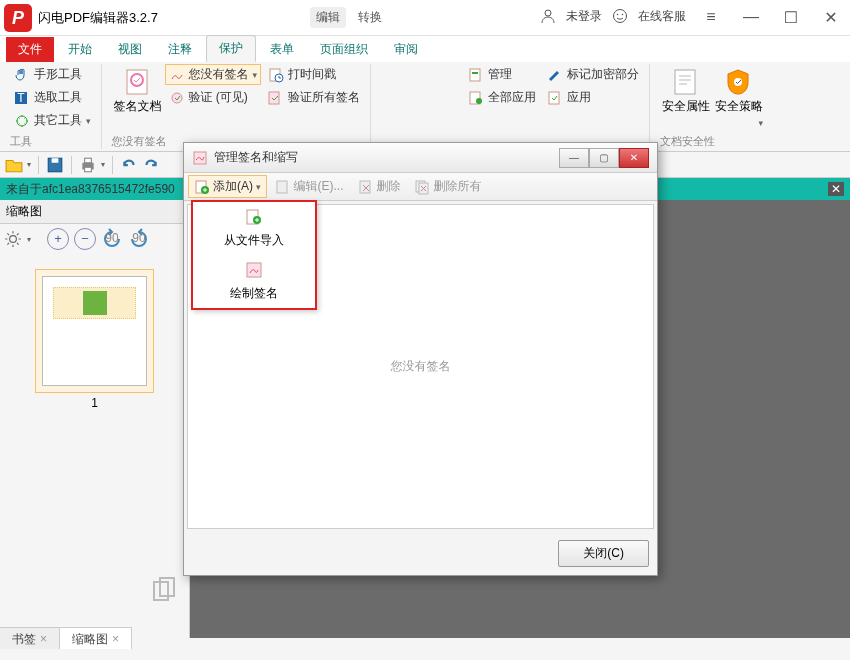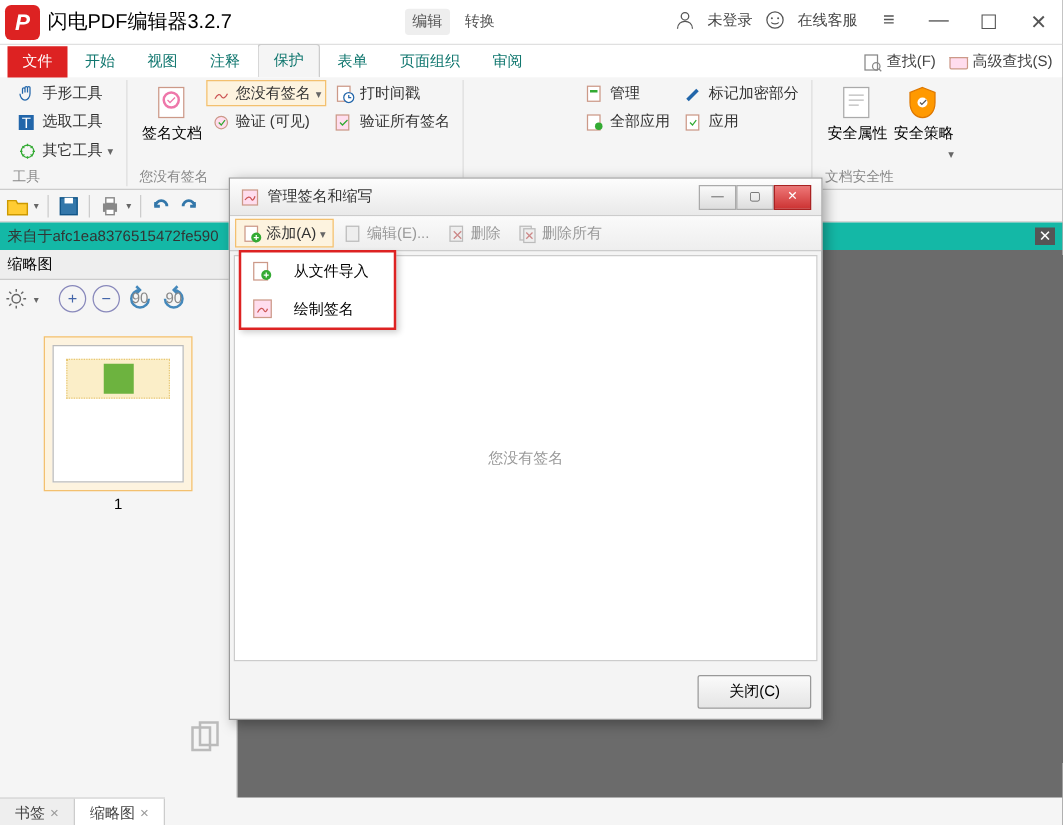--- a/index.html
+++ b/index.html
@@ -1,21 +1,21 @@
 <!DOCTYPE html>
 <html><head>
 <meta charset="utf-8">
 <style>
 * { box-sizing:border-box; margin:0; padding:0; font-family:"Microsoft YaHei","Segoe UI",sans-serif; font-size:12px; }
 body { background:#f5f5f5; width:850px; height:660px; overflow:hidden; position:relative; }
 
 
 .titlebar { height:36px; background:#fff; display:flex; align-items:center; padding:0 4px; border-bottom:1px solid #e0e0e0; }
 .logo { width:28px; height:28px; background:#d22; border-radius:5px; color:#fff; font-style:italic; font-weight:bold; font-size:18px; text-align:center; line-height:28px; margin-right:6px; }
-.app-title { flex:0 0 auto; font-size:16px; }
+.app-title { flex:0 0 auto; font-size:13px; }
 .title-mid { flex:1; display:flex; justify-content:center; gap:6px; }
 .title-mid span { padding:2px 6px; color:#555; }
 .title-mid .active { background:#eee; border-radius:3px; }
 .title-right { display:flex; align-items:flex-start; gap:10px; color:#444; }
 .tb-btn { width:30px; text-align:center; font-size:16px; color:#555; }
 
 
 .tabbar { height:26px; background:#fff; display:flex; align-items:flex-end; padding-left:6px; gap:2px; }
 .tab { padding:4px 12px; color:#0f766e; }
 .tab.file { background:#d22; color:#fff; }
@@ -53,21 +53,21 @@
 .rot { width:22px; height:22px; }
 .thumb-area { flex:1; padding:15px 35px; }
 .thumb { border:1px solid #f3c06f; background:#fdf3df; padding:6px; }
 .thumb-page { border:1px solid #bbb; background:#fff; height:110px; padding:10px; }
 .thumb-page .bar { height:32px; background:#fbeec8; border:1px dotted #e7c776; display:flex; align-items:center; justify-content:center; }
 .thumb-page .bar .leaf { width:24px; height:24px; background:#6db33f; }
 .thumb-num { text-align:center; padding-top:3px; }
 .canvas { flex:1; background:#6b6b6b; }
 
 
-.bottom { position:absolute; left:0; bottom:0; height:22px; background:#f5f5f5; display:flex; border-top:1px solid #ccc; }
+.bottom { position:absolute; left:0; bottom:11px; height:22px; background:#f5f5f5; display:flex; border-top:1px solid #ccc; }
 .bt { padding:3px 12px; border-right:1px solid #ccc; color:#444; background:#eee; }
 .bt.active { background:#fff; }
 .bt .bx { color:#999; margin-left:4px; }
 
 
 .modal { position:absolute; left:183px; top:142px; width:475px; border:1px solid #9a9a9a; background:#f4f4f4; box-shadow:3px 3px 10px rgba(0,0,0,.35); }
 .m-title { height:30px; background:linear-gradient(#fdfdfd,#e9e9e9); border-bottom:1px solid #ccc; display:flex; align-items:center; padding:0 8px; }
 .m-title .icon { width:16px; height:16px; margin-right:6px; }
 .m-title-txt { flex:1; color:#333; }
 .win-btns { display:flex; gap:0; }
@@ -77,21 +77,21 @@
 .m-tbtn { display:flex; align-items:center; gap:3px; padding:2px 5px; border:1px solid transparent; color:#333; }
 .m-tbtn.dis { color:#999; }
 .m-tbtn.open { border:1px solid #f3c06f; background:#fdf3df; }
 .m-tbtn .drop { font-size:9px; color:#666; }
 .m-body { height:325px; background:#fff; border:1px solid #ccc; margin:3px; display:flex; align-items:center; justify-content:center; color:#999; position:relative; }
 .m-foot { padding:8px; display:flex; justify-content:flex-end; }
 .m-close { padding:4px 24px; border:1px solid #999; background:linear-gradient(#fafafa,#e5e5e5); border-radius:2px; }
 
 
 .dd { position:absolute; left:191px; top:200px; width:126px; border:2px solid #d22; background:#fff; box-shadow:2px 2px 5px rgba(0,0,0,.2); z-index:10; }
-.dd-item { display:flex; align-items:center; gap:16px; padding:6px 8px; }
+.dd-item { display:flex; align-items:center; gap:6px; padding:6px 8px;flex-direction:column; }
 .dd-item .di { width:18px; height:18px; }
 
 
 svg { display:block; }
 </style>
 </head>
 <body>
 
 <div class="titlebar">
   <div class="logo">P</div>
@@ -126,37 +126,20 @@
 
 <div class="tabbar">
   <div class="tab file">文件</div>
   <div class="tab">开始</div>
   <div class="tab">视图</div>
   <div class="tab">注释</div>
   <div class="tab active">保护</div>
   <div class="tab">表单</div>
   <div class="tab">页面组织</div>
   <div class="tab">审阅</div>
-  <div class="tab-right">
-    <span>
-      <svg class="ico" viewBox="0 0 16 16">
-          <rect x="2" y="2" width="10" height="12" fill="#fff" stroke="#888"></rect>
-          <circle cx="11" cy="11" r="3" fill="none" stroke="#888"></circle>
-          <path d="M13 13l2 2" stroke="#888"></path>
-        </svg>
-      <span>查找(F)</span>
-    </span>
-    <span>
-      <svg class="ico" viewBox="0 0 16 16">
-          <path d="M1 4h14l-2 3H3z" fill="#f3c06f" stroke="#c98"></path>
-          <rect x="1" y="4" width="14" height="9" fill="#fde" stroke="#c98" rx="1"></rect>
-        </svg>
-      <span>高级查找(S)</span>
-    </span>
-  </div>
 </div>
 
 <div class="ribbon">
   <div class="group">
     <div class="group-body">
       <div class="rb-col">
         <div class="rb-btn">
             <svg class="sm-ico" viewBox="0 0 16 16">
               <path d="M4 8V4c0-1 2-1 2 0v3V3c0-1 2-1 2 0v4V3c0-1 2-1 2 0v5c0 3-2 5-4 5s-4-2-4-5" fill="none" stroke="#26a"></path>
             </svg>

